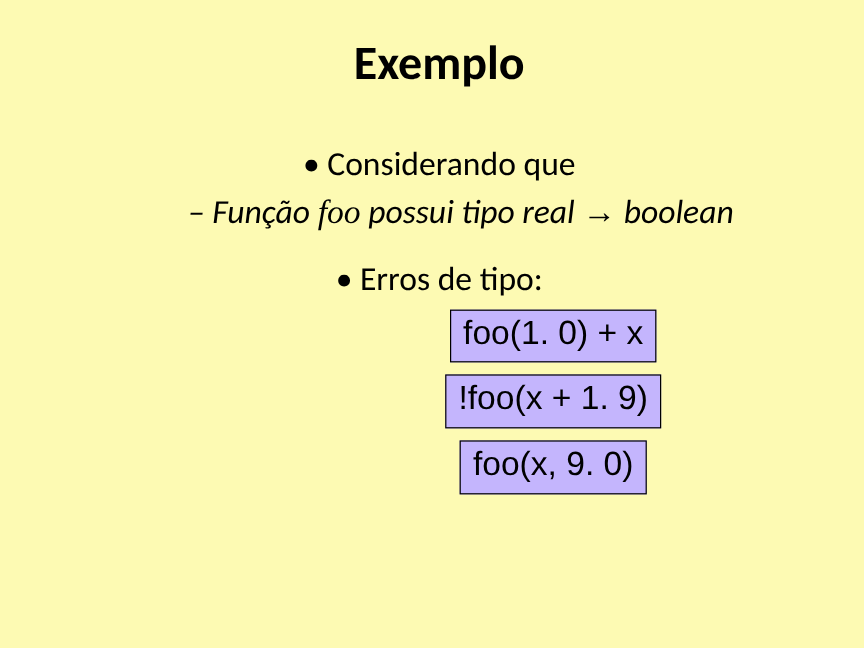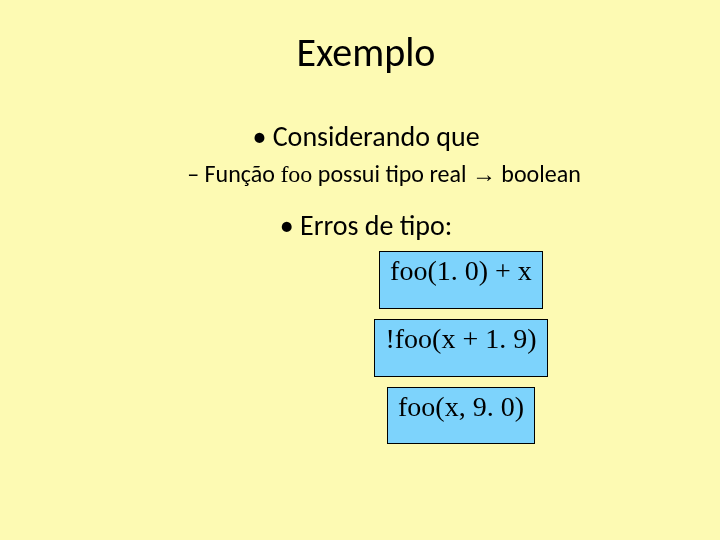--- a/index.html
+++ b/index.html
@@ -7,21 +7,21 @@
   body {
     background: #fdfab3;
     font-family: Calibri, "Segoe UI", Arial, sans-serif;
     color: #000;
     padding: 28px 48px 28px 60px;
     position: relative;
   }
   .title {
     text-align: center;
     font-size: 40px;
-    font-weight: 400;
+    font-weight: 700;
     margin-bottom: 42px;
   }
   ul.level1 {
     list-style: none;
     padding-left: 0;
   }
   ul.level1 > li {
     font-size: 28px;
     margin-bottom: 8px;
   }
@@ -29,37 +29,38 @@
     content: "• ";
     color: #000;
   }
   ul.level2 {
     list-style: none;
     padding-left: 36px;
     margin-top: 4px;
     margin-bottom: 18px;
   }
   ul.level2 > li {
-    font-size: 24px;
+    font-size: 28px;
     line-height: 1.35;
+    font-style: italic;
   }
   ul.level2 > li::before {
     content: "– ";
   }
   .serif { font-family: "Times New Roman", Times, serif; }
   .arrow { font-family: Arial, sans-serif; }
   .boxes {
     margin-left: 190px;
   }
   .codebox {
     border: 1.5px solid #000;
-    background: #7dd3fc;
-    font-family: Liberation Serif, serif;
+    background: #c4b5fd;
+    font-family: Liberation Sans, sans-serif;
     font-size: 28px;
-    padding: 2px 10px 20px 10px;
+    padding: 2px 10px 7px 10px;
     display: inline-block;
     margin-bottom: 10px;
     line-height: 1.2;
   }
 </style>
 </head>
 <body>
 
 <div class="title">Exemplo</div>
 

